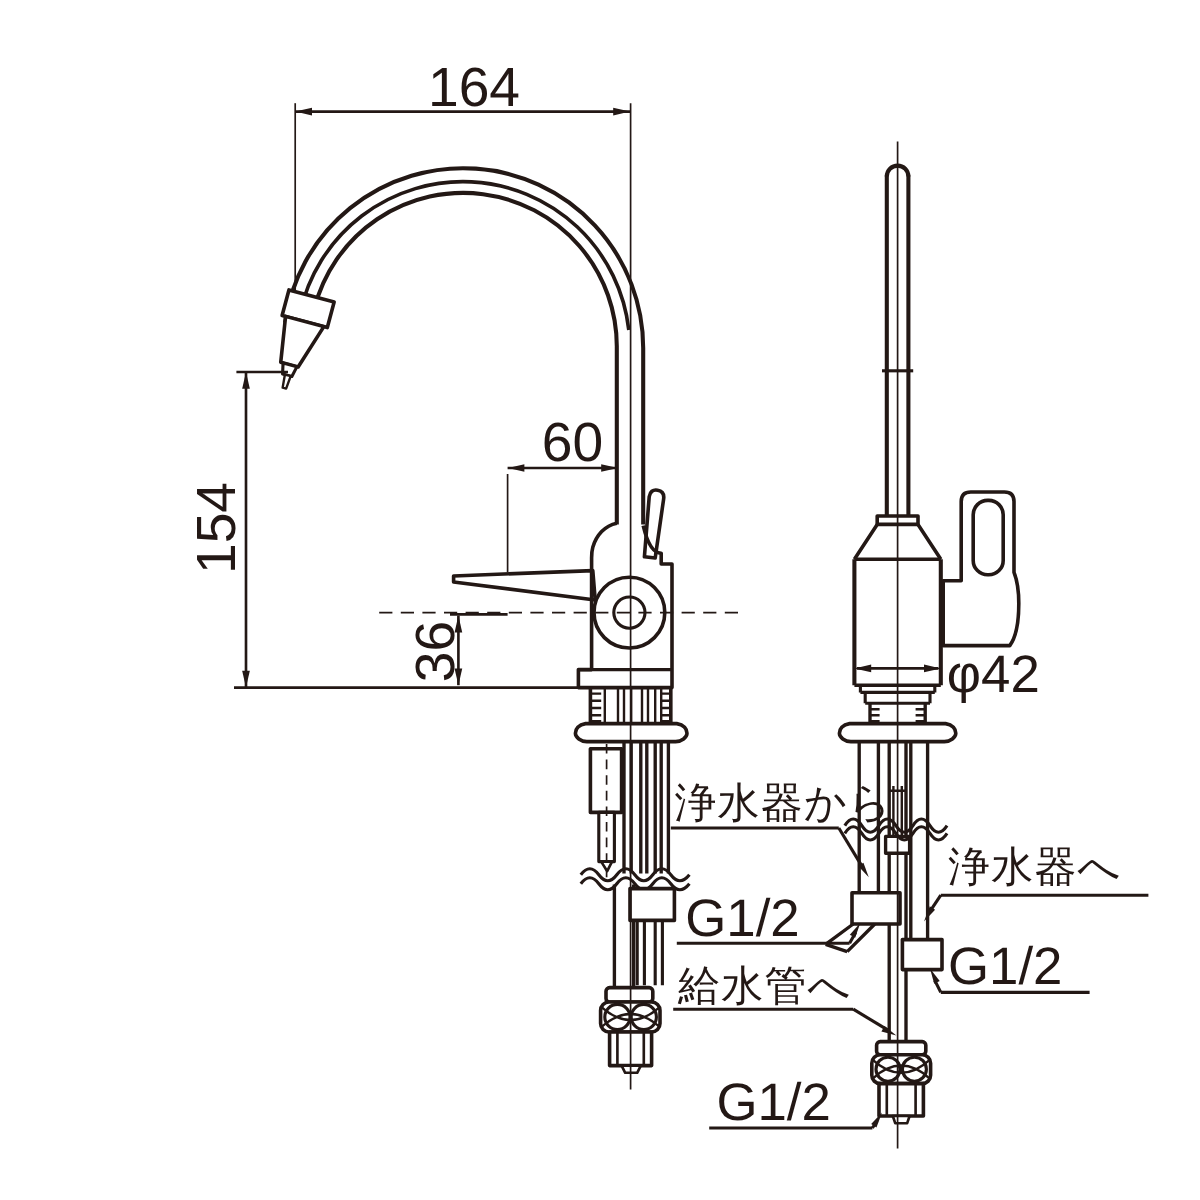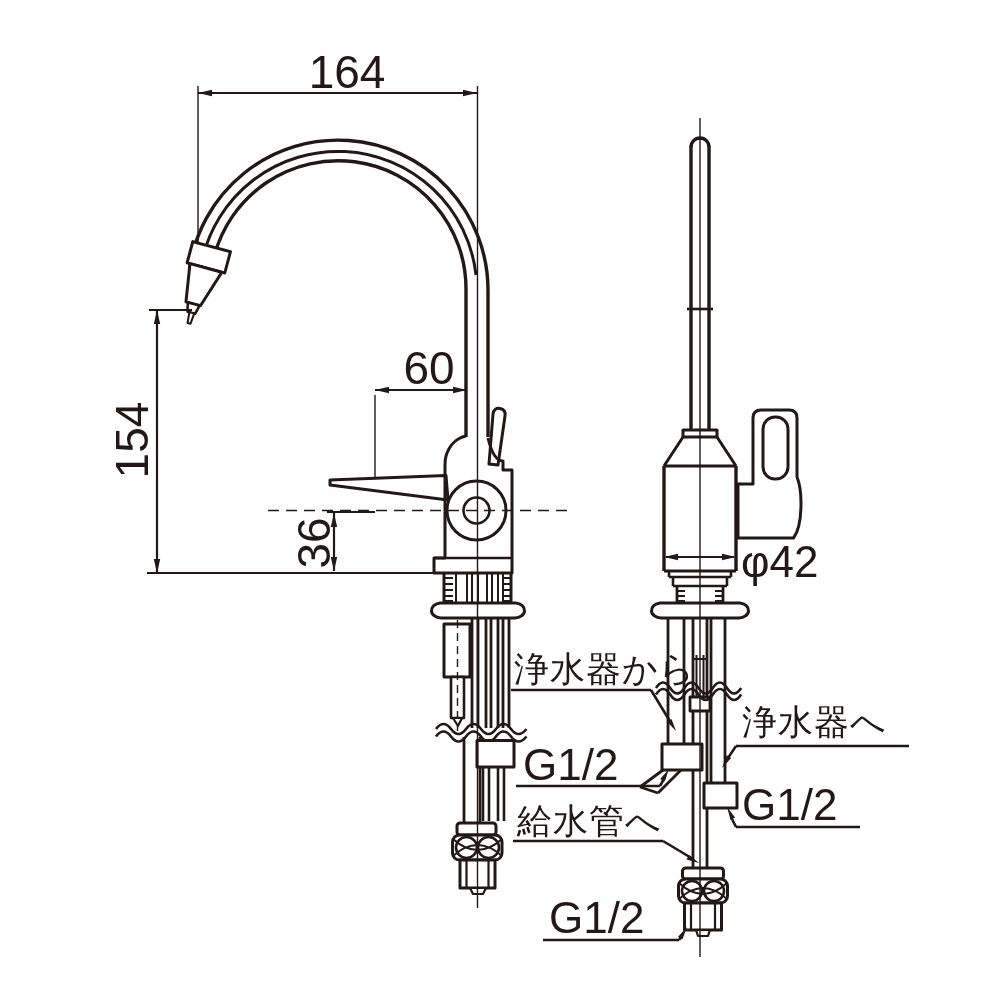--- a/index.html
+++ b/index.html
@@ -1,17 +1,17 @@
 <!DOCTYPE html>
 <html style="--ink: #231815; --bg: #ffffff;"><head>
 <meta charset="utf-8">
 <style>
   :root { --ink:#231815; --bg:#ffffff; }
   html,body { margin:0; padding:0; background:var(--bg); }
-  .canvas-wrap { width:924px; height:1000px; background:var(--bg); position:relative; overflow:hidden; }
+  .canvas-wrap { width:924px; height:1000px; background:var(--bg); position:relative; overflow:hidden;padding-left:48px; }
   svg { display:block; }
   svg * { stroke-linejoin:round; }
   .ln   { stroke:var(--ink); fill:none; }
   .s34  { stroke-width:3.4; }
   .s3   { stroke-width:3; }
   .s28  { stroke-width:2.8; }
   .s26  { stroke-width:2.6; }
   .s22  { stroke-width:2.2; }
   .s2   { stroke-width:2; }
   .thin { stroke-width:1.4; }

